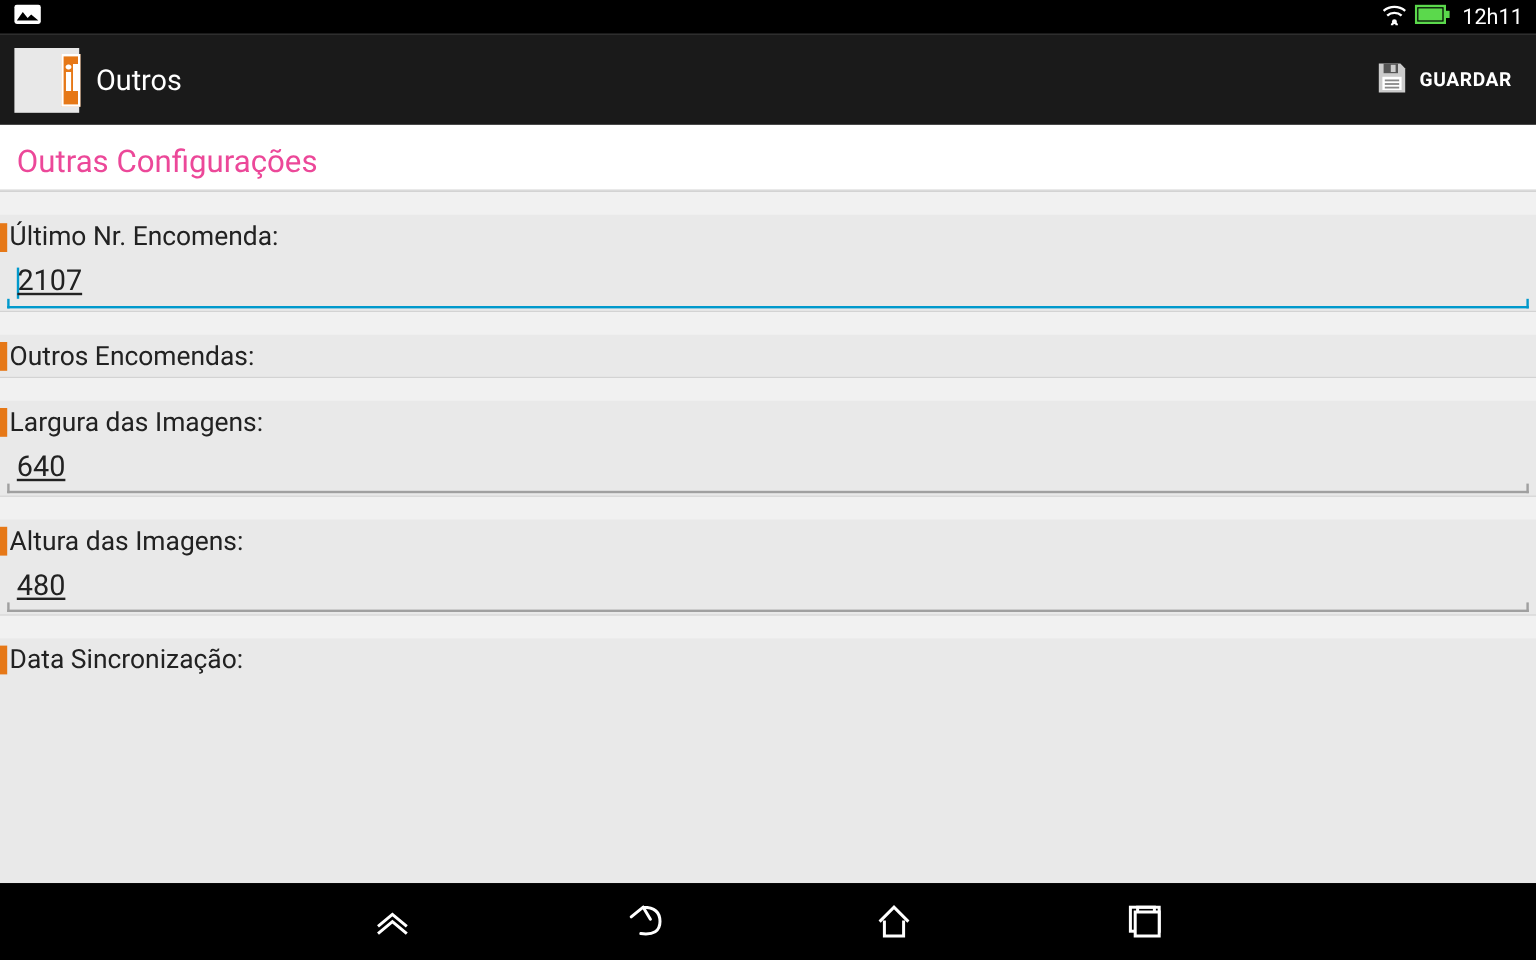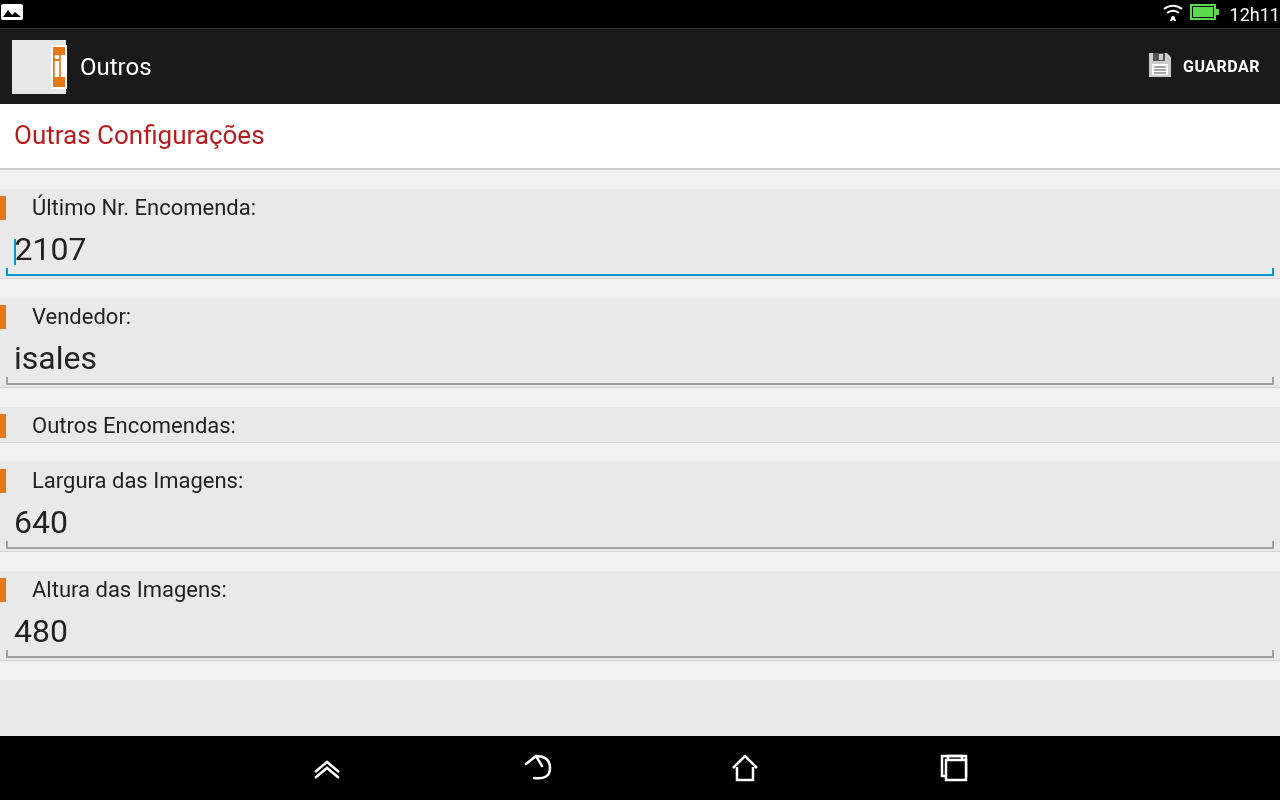--- a/index.html
+++ b/index.html
@@ -4,21 +4,21 @@
 <style>
   * { box-sizing: border-box; margin: 0; padding: 0; }
   html, body { width: 1280px; height: 800px; overflow: hidden; font-family: Roboto, "Helvetica Neue", Arial, sans-serif; background: #000; }
   
   
   .status-bar {
     height: 28px;
     background: #000;
     display: flex;
     align-items: center;
-    padding: 0 0;
+    padding: 0 11px;
     color: #fff;
   }
   .status-left { display: flex; align-items: center; }
   .status-right { margin-left: auto; display: flex; align-items: center; gap: 6px; }
   .status-time { font-size: 18px; font-weight: 400; color: #fff; margin-left: 4px; }
 
   
   .action-bar {
     height: 76px;
     background: #1a1a1a;
@@ -53,60 +53,60 @@
   }
 
   
   .content {
     height: calc(800px - 28px - 76px - 64px);
     background: #e9e9e9;
     overflow-y: hidden;
   }
   .section-header {
     background: #fff;
-    padding: 16px 14px 18px;
+    padding: 16px 14px 8px;
     font-size: 26px;
-    color: #b91c1c;
+    color: #ec4899;
     border-bottom: 1px solid #c9c9c9;
   }
   .field {
     background: #e9e9e9;
   }
   .field-gap {
     height: 20px;
     background: #f1f1f1;
     border-top: 1px solid #d3d3d3;
   }
   .field-label {
     display: flex;
     align-items: center;
     font-size: 22px;
     color: #222;
     padding: 6px 0 4px 0;
-    gap: 24px;
   }
   .label-marker {
     width: 6px;
     height: 24px;
     background: #e67817;
     margin-right: 2px;
   }
   .field-input-wrap {
     padding: 0 6px 2px 6px;
   }
   .text-input {
     width: 100%;
     border: none;
     background: transparent;
-    font-size: 32px;
+    font-size: 24px;
     color: #222;
     padding: 6px 6px 6px 8px;
     border-bottom: 2px solid #a0a0a0;
     position: relative;
     outline: none;
+    text-decoration: underline;
   }
   .text-input.focused {
     border-bottom: 2px solid #0099cc;
   }
   .input-frame {
     position: relative;
   }
   .input-frame::before, .input-frame::after {
     content: '';
     position: absolute;
@@ -206,32 +206,20 @@
       <span class="label-marker"></span>
       <span>Último Nr. Encomenda:</span>
     </div>
     <div class="field-input-wrap">
       <div class="input-frame focused">
         <div class="text-input focused"><span class="cursor-caret"></span><span>2107</span></div>
       </div>
     </div>
   </div>
 
-  <div class="field">
-    <div class="field-gap"></div>
-    <div class="field-label">
-      <span class="label-marker"></span>
-      <span>Vendedor:</span>
-    </div>
-    <div class="field-input-wrap">
-      <div class="input-frame">
-        <div class="text-input">isales</div>
-      </div>
-    </div>
-  </div>
 
   <div class="field">
     <div class="field-gap"></div>
     <div class="field-label">
       <span class="label-marker"></span>
       <span>Outros Encomendas:</span>
     </div>
   </div>
 
   <div class="field">
@@ -255,20 +243,24 @@
     </div>
     <div class="field-input-wrap">
       <div class="input-frame">
         <div class="text-input">480</div>
       </div>
     </div>
   </div>
 
   <div class="field">
     <div class="field-gap"></div>
+    <div class="field-label">
+      <span class="label-marker"></span>
+      <span>Data Sincronização:</span>
+    </div>
   </div>
 </div>
 
 <div class="nav-bar">
   <div class="nav-btn">
     <svg width="36" height="36" viewBox="0 0 36 36">
       <path d="M6 22 L18 12 L30 22" stroke="#fff" stroke-width="2.5" fill="none"></path>
       <path d="M6 28 L18 18 L30 28" stroke="#fff" stroke-width="2.5" fill="none"></path>
     </svg>
   </div>

